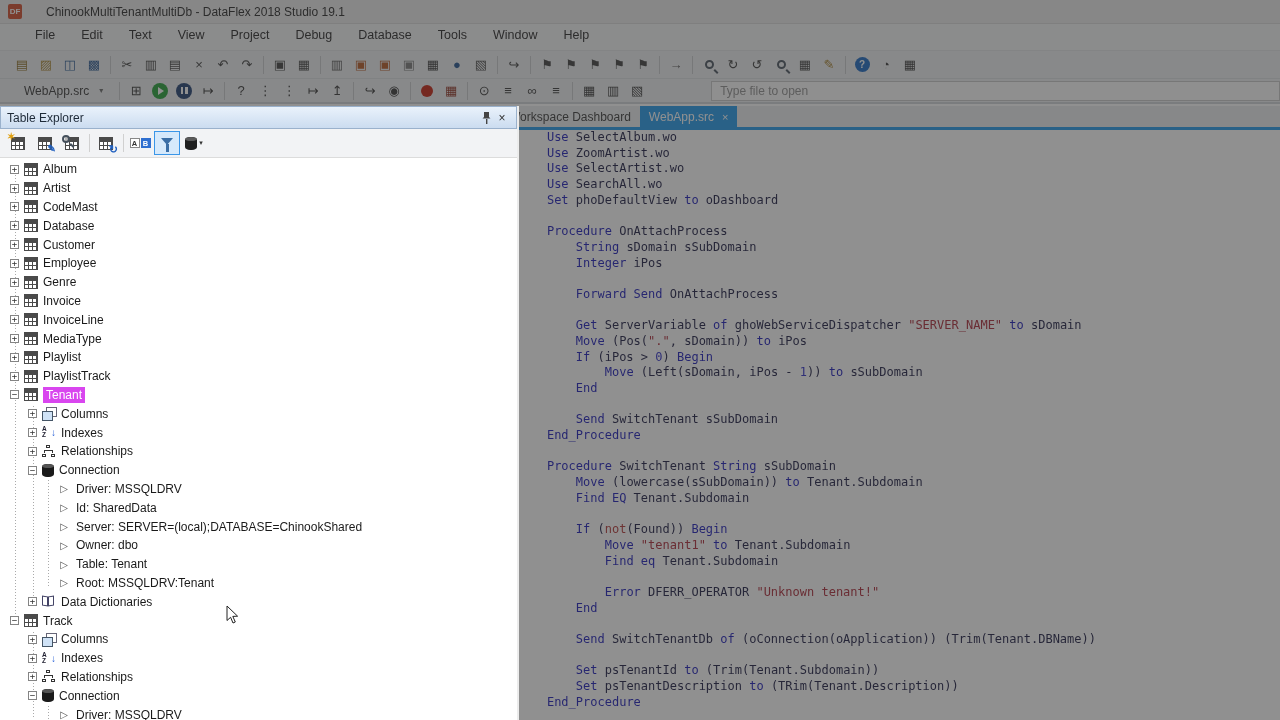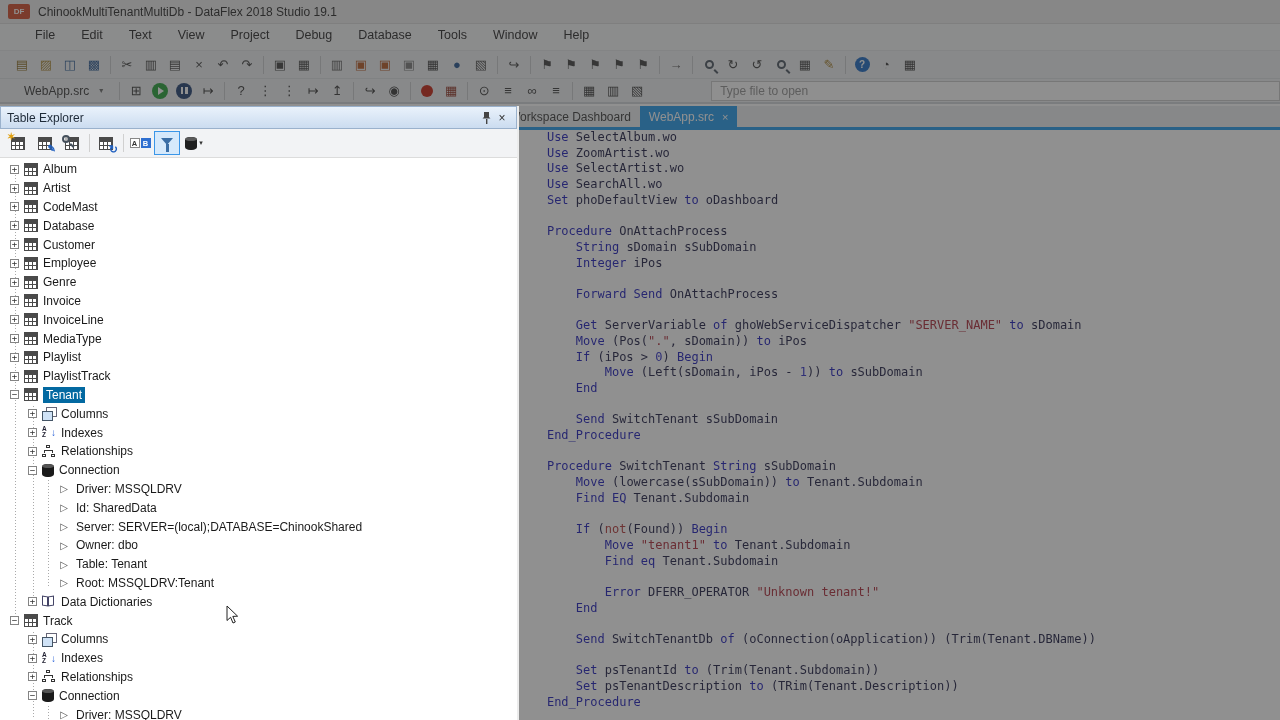--- a/index.html
+++ b/index.html
@@ -1,21 +1,21 @@
 <!DOCTYPE html>
 <html><head>
 <meta charset="utf-8">
 <style>
   * { margin:0; padding:0; box-sizing:border-box; }
   html,body { width:1280px; height:720px; overflow:hidden; font-family:"Liberation Sans",sans-serif; background:#8a8a8a; }
   #stage { position:relative; width:1280px; height:720px; background:#ffffff; }
 
   
   #titlebar { position:absolute; left:0; top:0; width:1280px; height:24px; background:#ececec; display:flex; align-items:center; padding-left:8px; border-bottom:1px solid #d9d9d9;}
-  #app-icon { width:22px; height:15px; background:#d14524; color:#fff; font-size:8px; font-weight:bold; display:flex; align-items:center; justify-content:center; border-radius:2px; margin-right:8px; }
+  #app-icon { width:14px; height:15px; background:#d14524; color:#fff; font-size:8px; font-weight:bold; display:flex; align-items:center; justify-content:center; border-radius:2px; margin-right:24px; }
   #title-text { font-size:12px; color:#222; }
   #menubar { position:absolute; left:0; top:24px; width:1280px; height:26px; background:#f4f5f6; display:flex; align-items:flex-start; padding-left:22px; }
   .menu-item { font-size:12.5px; color:#222; padding:4px 13px; cursor:default; }
   .toolbar { position:absolute; left:0; width:1280px; background:#eef0f2; display:flex; align-items:center; padding-left:10px; }
   #toolbar1 { top:50px; height:28px; border-top:1px solid #e2e4e6; }
   #toolbar2 { top:78px; height:26px; border-top:1px solid #dcdfe2; border-bottom:2px solid #cfd3d7; }
   .tbicon { width:24px; height:22px; display:flex; align-items:center; justify-content:center; flex:none; }
   .tbicon .glyph { font-size:13px; line-height:1; }
   .tbicon .badge { width:15px; height:15px; border-radius:50%; font-size:10px; font-weight:bold; display:flex; align-items:center; justify-content:center; }
   .tbsep { width:1px; height:18px; background:#c8cacc; margin:0 4px; flex:none; }
@@ -94,21 +94,21 @@
   .ti-indexes::after { content:"↓"; position:absolute; right:0; top:1px; font-size:10px; font-weight:bold; color:#2a62d8; }
   .ti-rel i { position:absolute; border:1px solid #333; background:#fff; width:4px; height:3px; }
   .ti-rel .b1 { left:4px; top:0; } .ti-rel .b2 { left:0; bottom:1px; } .ti-rel .b3 { right:1px; bottom:1px; }
   .ti-rel .ln { border:none; background:none; border-left:1px solid #333; border-top:1px solid #333; border-right:1px solid #333; left:2px; right:3px; top:5px; bottom:5px; width:auto; height:auto; }
   .ti-conn { background:#1a1a1a; border-radius:5px/3px; width:12px; }
   .ti-conn i { position:absolute; left:0; right:0; top:0; height:4px; border-radius:50%; background:#555; }
   .ti-book .p1, .ti-book .p2 { position:absolute; top:1px; width:6px; height:10px; border:1px solid #446; background:#fff; }
   .ti-book .p1 { left:0; transform:skewY(8deg); } .ti-book .p2 { left:6px; transform:skewY(-8deg); }
   .ti-tri { color:#555; font-size:10px; line-height:13px; text-align:center; }
   .tlabel { font-size:12px; color:#1a1a1a; white-space:nowrap; }
-  .tlabel.sel { background:#0369a1; color:#fff; padding:1px 3px; }
+  .tlabel.sel { background:#d946ef; color:#fff; padding:1px 3px; }
   .guide { position:absolute; width:1px; background-image:repeating-linear-gradient(180deg,#aaa 0 1px,rgba(0,0,0,0) 1px 3px); }
 
   #cursor { position:absolute; z-index:300; }
 </style>
 </head>
 <body>
 
 <div id="stage">
 
   <div id="titlebar">

